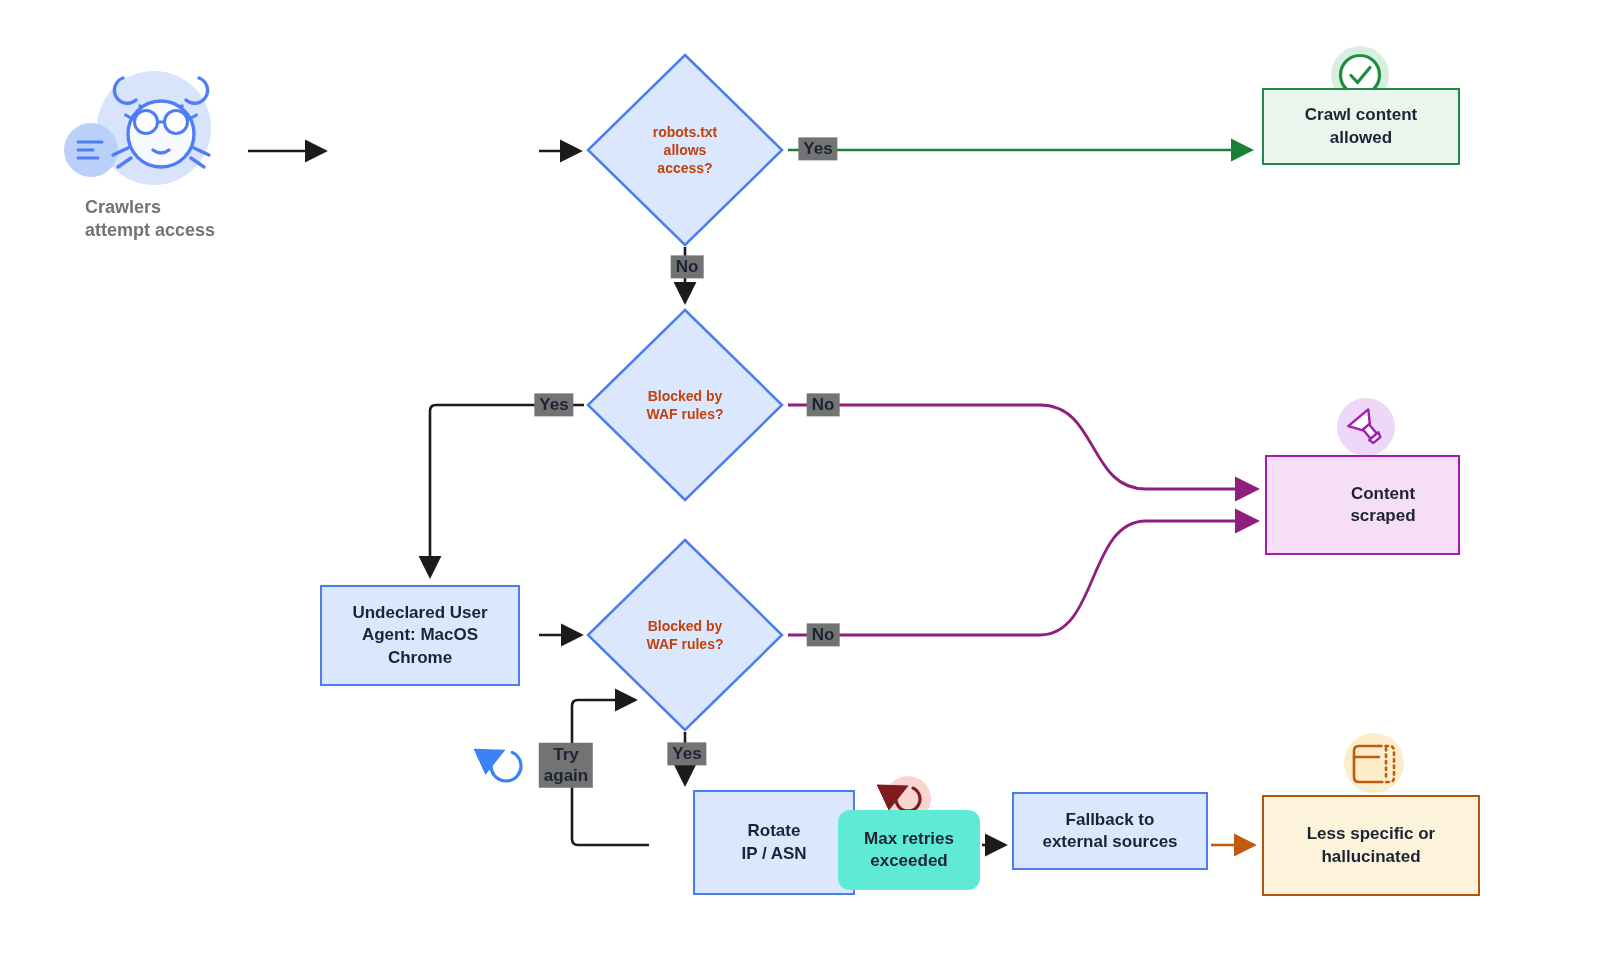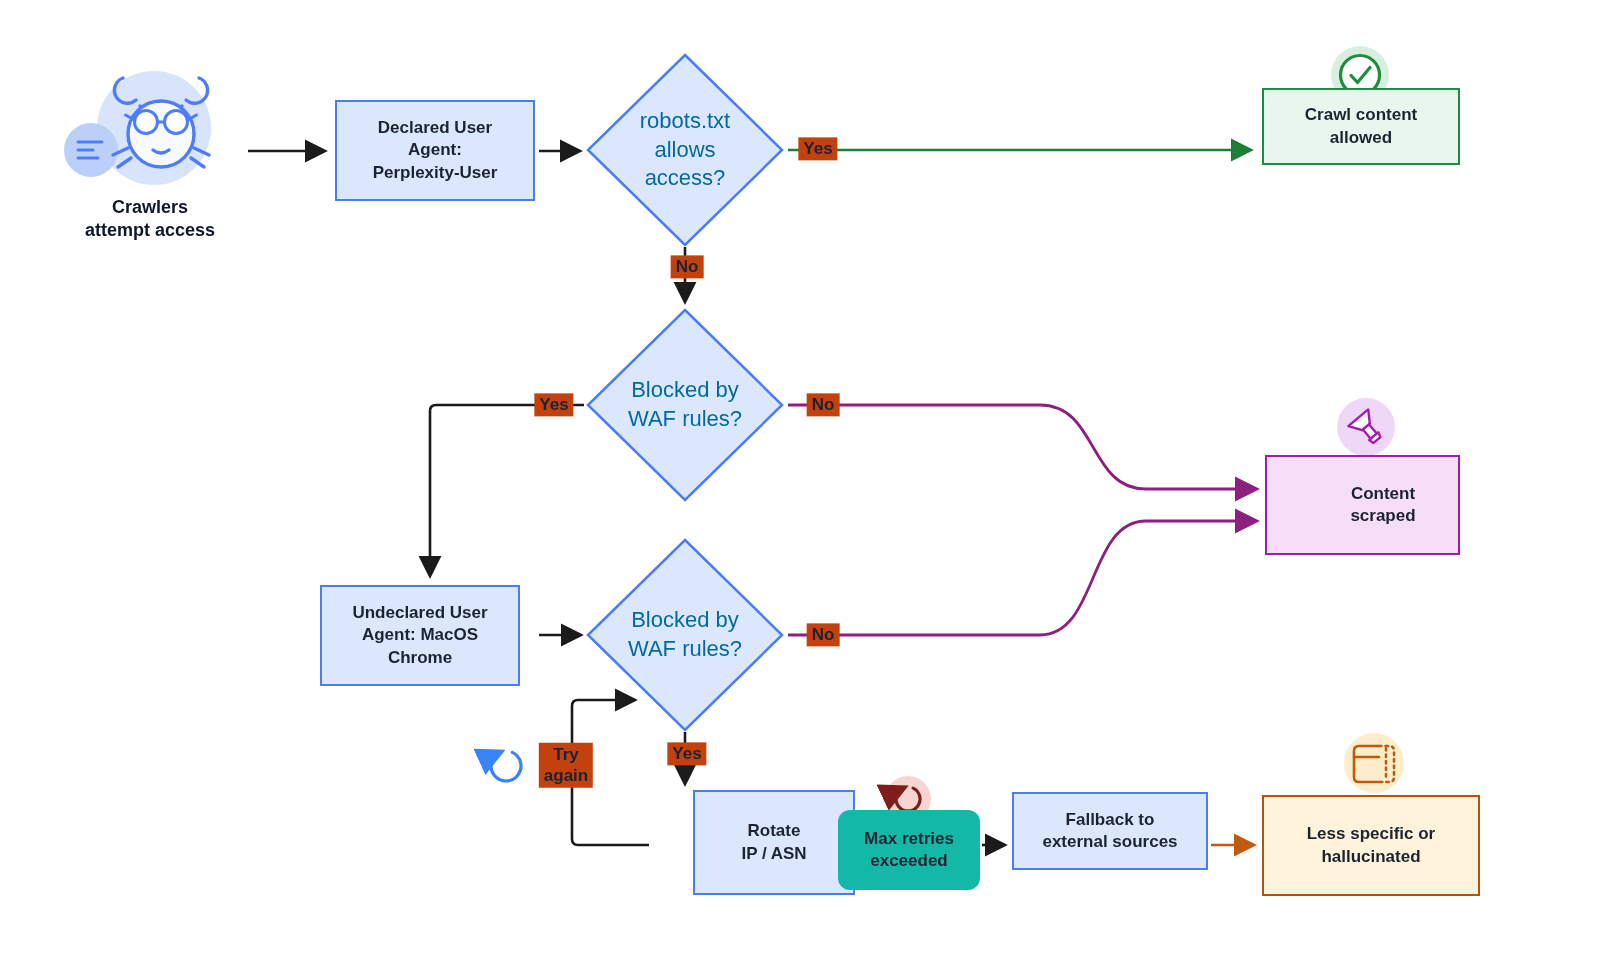--- a/index.html
+++ b/index.html
@@ -10,36 +10,36 @@
   }
   .layer { position:absolute; left:0; top:0; width:1600px; height:973px; }
   .node {
     position:absolute; display:flex; align-items:center; justify-content:center;
     text-align:center; font-weight:700; font-size:17px; line-height:1.32;
     color:#1c2333; white-space:pre-line;
   }
   .node.blue   { background:#dbe7fd; border:2.5px solid #4b7df0; }
   .node.green  { background:#e9f6ee; border:2.5px solid #1f8a44; }
   .node.purple { background:#f6def8; border:2.5px solid #a21caf; }
-  .node.pink   { background:#14b8a6; border-radius:12px; }
+  .node.pink   { background:#5eead4; border-radius:12px; }
   .node.orange { background:#fcf3da; border:2.5px solid #b4540c; }
   .dtext {
     position:absolute; width:150px; transform:translate(-50%,-50%);
     display:flex; align-items:center; justify-content:center; text-align:center;
-    font-weight:400; font-size:22px; line-height:1.3; color:#0369a1; white-space:pre-line;
+    font-weight:700; font-size:14px; line-height:1.3; color:#c2410c; white-space:pre-line;
   }
   .elabel {
     position:absolute; transform:translate(-50%,-50%);
     font-weight:700; font-size:17px; line-height:1.25; color:#1c2333;
-    background:#c2410c; padding:1px 5px; text-align:center; white-space:pre-line;
+    background:#737373; padding:1px 5px; text-align:center; white-space:pre-line;
   }
   .caption {
     position:absolute; transform:translate(-50%,0);
-    font-weight:700; font-size:18px; line-height:1.3; color:#0f172a;
-    text-align:center; white-space:pre-line;
+    font-weight:700; font-size:18px; line-height:1.3; color:#737373;
+    white-space:pre-line;
   }
 </style>
 </head>
 <body>
 
 <div class="canvas">
 
   <svg class="layer" width="1600" height="973" viewBox="0 0 1600 973">
     <defs>
       <marker id="mk-black" markerWidth="9" markerHeight="9" refX="7.5" refY="4.5" orient="auto">
@@ -134,23 +134,20 @@
           <path d="M 125 108 l 13 9"></path>
         <path d="M 87 100 Q 95 106 103 100"></path>
       </g>
       <circle cx="80" cy="72" r="11.5" fill="#ffffff" stroke="#4f7df9" stroke-width="3"></circle>
       <circle cx="110" cy="72" r="11.5" fill="#ffffff" stroke="#4f7df9" stroke-width="3"></circle>
       <path d="M 91.5 72 h 7" stroke="#4f7df9" stroke-width="3"></path>
       <path d="M 68.5 70 l -9 -5 M 121.5 70 l 9 -5" stroke="#4f7df9" stroke-width="3" stroke-linecap="round"></path>
     </g>
   </svg>
 
-  <div class="node blue" style="left:335px; top:100px; width:200px; height:101px;">Declared User
-Agent:
-Perplexity-User</div>
 
   <div class="node green" style="left:1262px; top:88px; width:198px; height:77px;">Crawl content
 allowed</div>
 
   <div class="node purple" style="left:1265px; top:455px; width:195px; height:100px;padding-left:41px;">Content
 scraped</div>
 
   <div class="node blue" style="left:320px; top:585px; width:200px; height:101px;">Undeclared User
 Agent: MacOS
 Chrome</div>

